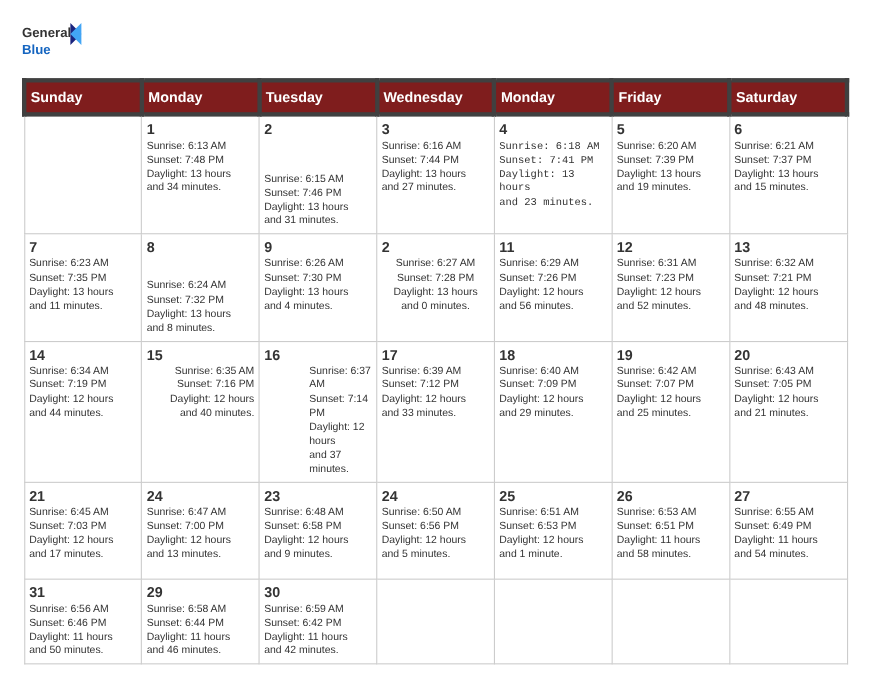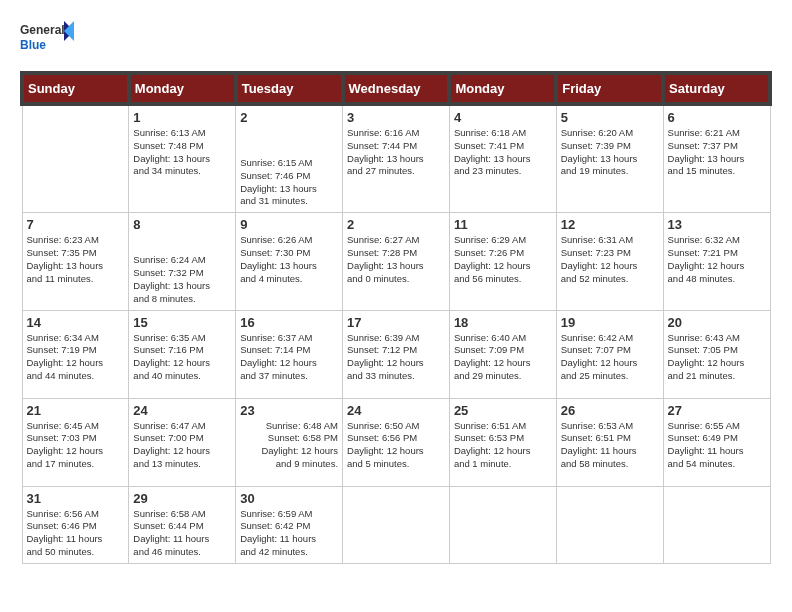--- a/index.html
+++ b/index.html
@@ -131,21 +131,21 @@
           </td>
           <td>
             <span class="day-number">3</span>
             <div class="cell-text" style="white-space: pre-line;">Sunrise: 6:16 AM
 Sunset: 7:44 PM
 Daylight: 13 hours
 and 27 minutes.</div>
           </td>
           <td>
             <span class="day-number">4</span>
-            <div class="cell-text" style="white-space: pre-line;">Sunrise: 6:18 AM
+            <div class="cell-text" style="white-space: pre-line; font-family: Liberation Mono, monospace;">Sunrise: 6:18 AM
 Sunset: 7:41 PM
 Daylight: 13 hours
 and 23 minutes.</div>
           </td>
           <td>
             <span class="day-number">5</span>
             <div class="cell-text" style="white-space: pre-line;">Sunrise: 6:20 AM
 Sunset: 7:39 PM
 Daylight: 13 hours
 and 19 minutes.</div>
@@ -175,21 +175,21 @@
           </td>
           <td>
             <span class="day-number">9</span>
             <div class="cell-text" style="white-space: pre-line;">Sunrise: 6:26 AM
 Sunset: 7:30 PM
 Daylight: 13 hours
 and 4 minutes.</div>
           </td>
           <td>
             <span class="day-number">2</span>
-            <div class="cell-text" style="white-space: pre-line;">Sunrise: 6:27 AM
+            <div class="cell-text" style="white-space: pre-line; text-align: center;">Sunrise: 6:27 AM
 Sunset: 7:28 PM
 Daylight: 13 hours
 and 0 minutes.</div>
           </td>
           <td>
             <span class="day-number">11</span>
             <div class="cell-text" style="white-space: pre-line;">Sunrise: 6:29 AM
 Sunset: 7:26 PM
 Daylight: 12 hours
 and 56 minutes.</div>
@@ -212,28 +212,28 @@
         <tr>
           <td>
             <span class="day-number">14</span>
             <div class="cell-text" style="white-space: pre-line;">Sunrise: 6:34 AM
 Sunset: 7:19 PM
 Daylight: 12 hours
 and 44 minutes.</div>
           </td>
           <td>
             <span class="day-number">15</span>
-            <div class="cell-text" style="white-space: pre-line;">Sunrise: 6:35 AM
+            <div class="cell-text" style="white-space: pre-line; text-align: right;">Sunrise: 6:35 AM
 Sunset: 7:16 PM
 Daylight: 12 hours
 and 40 minutes.</div>
           </td>
           <td>
             <span class="day-number">16</span>
-            <div class="cell-text" style="white-space: pre-line;">Sunrise: 6:37 AM
+            <div class="cell-text" style="white-space: pre-line; margin-left: 41px;">Sunrise: 6:37 AM
 Sunset: 7:14 PM
 Daylight: 12 hours
 and 37 minutes.</div>
           </td>
           <td>
             <span class="day-number">17</span>
             <div class="cell-text" style="white-space: pre-line;">Sunrise: 6:39 AM
 Sunset: 7:12 PM
 Daylight: 12 hours
 and 33 minutes.</div>
@@ -270,21 +270,21 @@
           </td>
           <td>
             <span class="day-number">24</span>
             <div class="cell-text" style="white-space: pre-line;">Sunrise: 6:47 AM
 Sunset: 7:00 PM
 Daylight: 12 hours
 and 13 minutes.</div>
           </td>
           <td>
             <span class="day-number">23</span>
-            <div class="cell-text" style="white-space: pre-line; text-align: right;">Sunrise: 6:48 AM
+            <div class="cell-text" style="white-space: pre-line;">Sunrise: 6:48 AM
 Sunset: 6:58 PM
 Daylight: 12 hours
 and 9 minutes.</div>
           </td>
           <td>
             <span class="day-number">24</span>
             <div class="cell-text" style="white-space: pre-line;">Sunrise: 6:50 AM
 Sunset: 6:56 PM
 Daylight: 12 hours
 and 5 minutes.</div>

